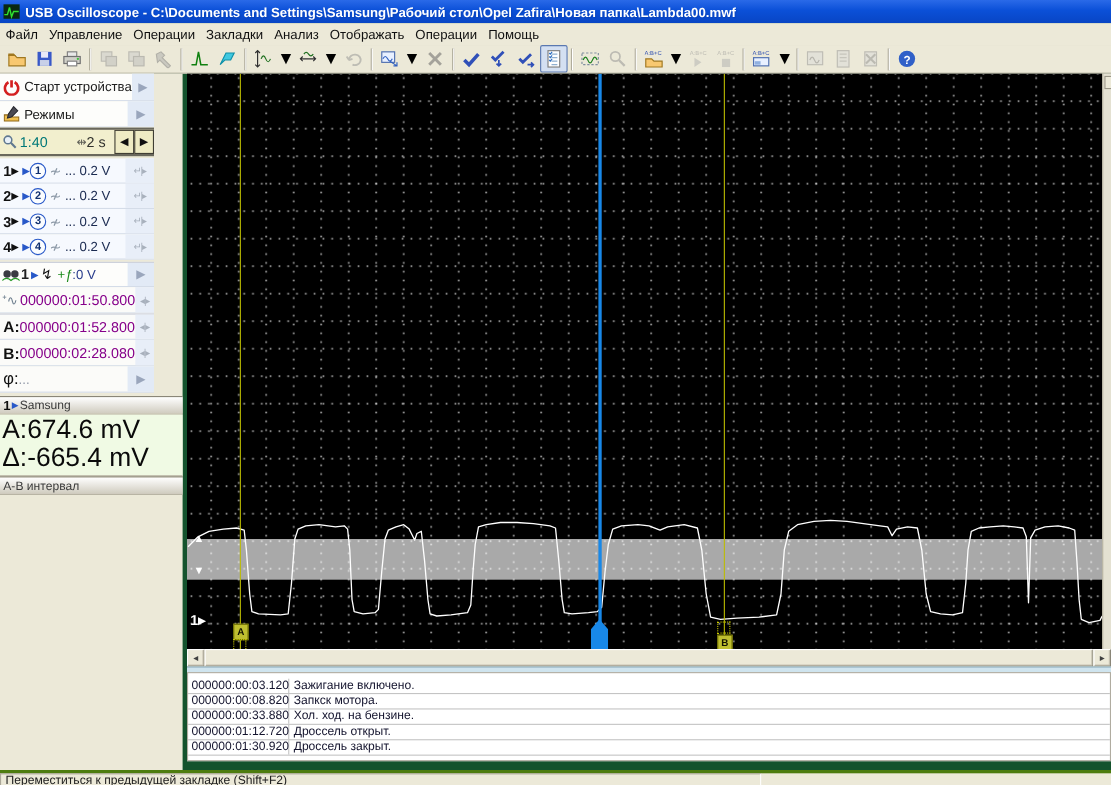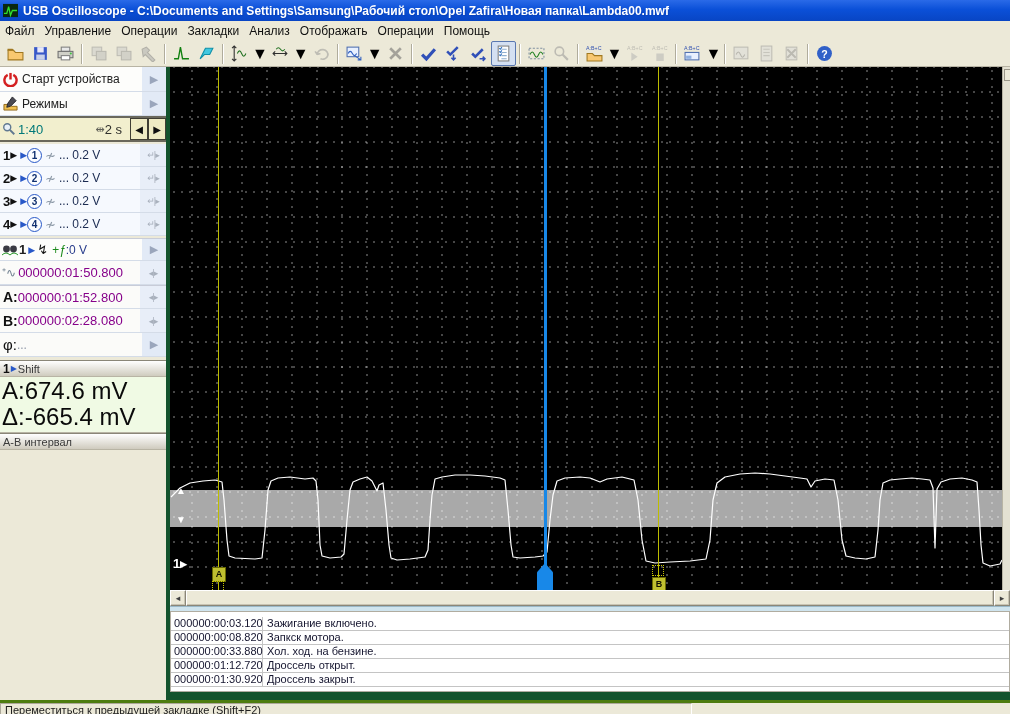--- a/index.html
+++ b/index.html
@@ -13,21 +13,21 @@
   #menubar .mi{padding:2px 5px;font-size:12px;color:#101010;cursor:default;}
   
   #toolbar{left:0;top:41px;width:1010px;height:26px;background:#ECE9D8;border-bottom:1px solid #B8B4A4;display:flex;align-items:center;padding-left:3px;box-sizing:border-box;}
   .tbtn{width:23px;height:23px;display:flex;align-items:center;justify-content:center;border:1px solid transparent;border-radius:2px;position:relative;}
   .tbtn.pressed{border:1px solid #5A78B0;background:#D4E0F2;}
   .tbtn.disabled svg{filter:grayscale(1) opacity(.5);}
   .tbtn-wrap{display:flex;align-items:center;}
   .tsep{width:1px;height:20px;background:#B0AC9C;border-right:1px solid #FFFFFF;margin:0 3px;}
   
   #sidebar{left:0;top:67px;width:166px;height:633px;background:#ECE9D8;}
-  .srow{position:relative;width:166px;background:#FDFDFB;border-bottom:1px solid #D4DCE8;display:flex;align-items:center;font-size:12px;color:#202020;box-sizing:border-box;}
+  .srow{position:relative;width:140px;background:#FDFDFB;border-bottom:1px solid #D4DCE8;display:flex;align-items:center;font-size:12px;color:#202020;box-sizing:border-box;}
   .srow .lab{flex:1;padding-left:4px;white-space:nowrap;}
   .srow .arr{width:24px;text-align:center;color:#9AA6BC;font-size:11px;background:#E2EAF6;align-self:stretch;display:flex;align-items:center;justify-content:center;}
   .srow .arr2{width:26px;text-align:center;color:#A8B0BC;font-size:9px;background:#E8EEF8;align-self:stretch;display:flex;align-items:center;justify-content:center;letter-spacing:-1px;}
   #zoomrow{border-top:2px solid #6A685C;border-bottom:2px solid #6A685C;background:#F2EFCE;height:26px;display:flex;align-items:center;}
   #zoomrow .zr{font-size:13px;color:#007878;margin-left:2px;}
   #zoomrow .zt{font-size:13px;color:#30302C;}
   .zbtn{width:16px;height:20px;background:#EFEBC4;border:1px solid #403E34;display:flex;align-items:center;justify-content:center;font-size:10px;color:#101010;}
   .chrow{height:23px;background:#F6F9FE;}
   .chrow .num{font-weight:bold;font-size:13px;color:#101010;padding-left:3px;}
   .chrow .tri-b{color:#101010;font-size:9px;margin:0 1px 0 0;}
@@ -457,21 +457,21 @@
     <div class="srow timrow">
       <span class="biglab" style="font-weight:normal;font-size:15px">φ:</span>
       <span style="color:#9098A8;font-size:12px">...</span>
       <span style="flex:1"></span>
       <span class="arr">▶</span>
     </div>
 
     <div class="panelhdr" style="margin-top:3px">
       <b>1</b>
         <span class="pb">▶</span>
-        <span>Shift</span>
+        <span>Samsung</span>
     </div>
     <div class="panelbody">
       <div class="bigval">A:674.6 mV</div>
       <div class="bigval">Δ:-665.4 mV</div>
     </div>
 
     <div class="panelhdr">
       <span>A-B интервал</span>
     </div>
   </div>

